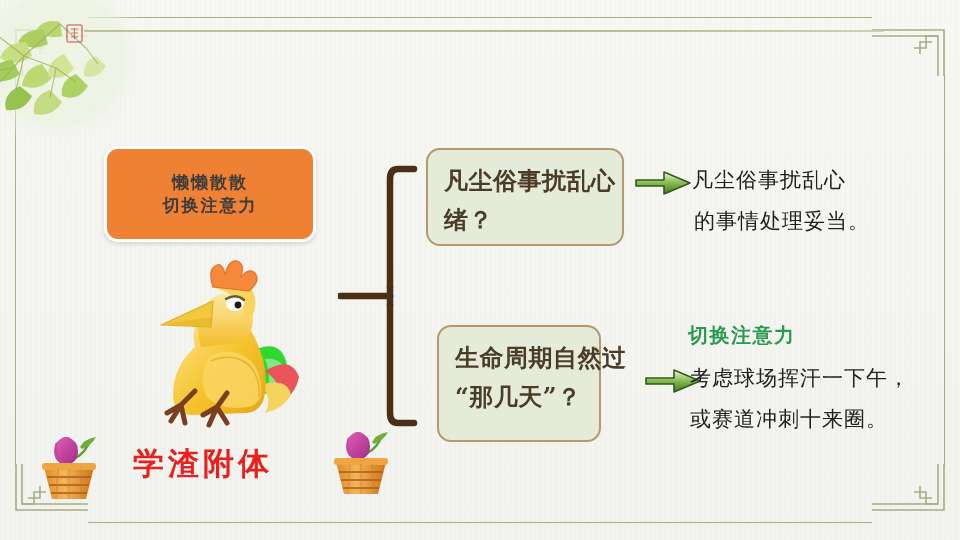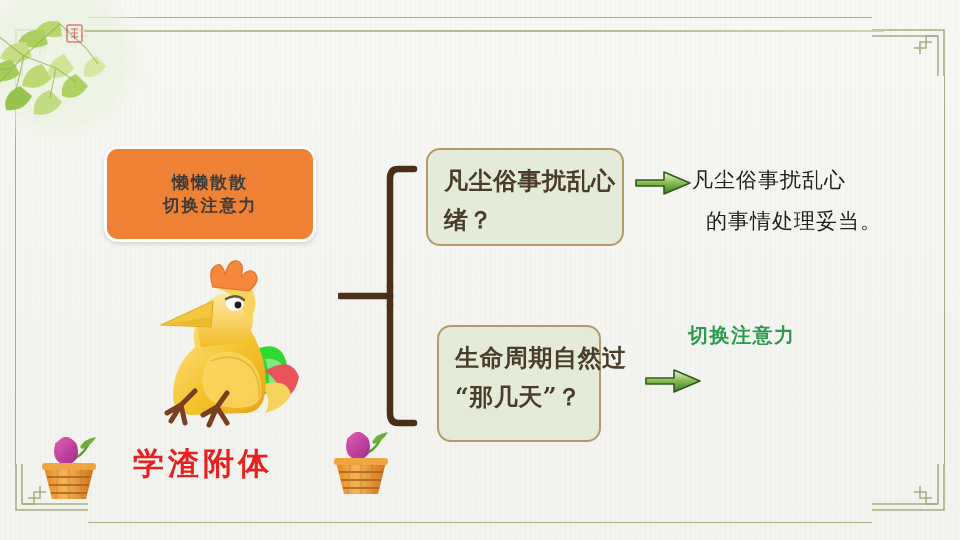--- a/index.html
+++ b/index.html
@@ -147,21 +147,21 @@
     font-family: "DejaVu Serif", "Liberation Serif", serif;
     font-size: 21px;
     color: #20201e;
     line-height: 1.95;
     letter-spacing: 1px;
     font-weight: 500;
   }
   #answer-1 { left: 692px; top: 160px; width: 255px; }
   #answer-2 { left: 690px; top: 358px; width: 262px; }
   .answer .ln { display: block; white-space: nowrap; }
-  #answer-1 .ln.indent { margin-left: 14px; }
+  #answer-1 .ln.indent { margin-left: 2px; }
 
   .answer-heading {
     position: absolute;
     left: 688px;
     top: 322px;
     font-family: "DejaVu Serif", "Liberation Serif", serif;
     font-size: 20px;
     font-weight: 700;
     color: #2c9a4e;
     letter-spacing: 1.5px;
@@ -340,20 +340,24 @@
       <path d="M2 12 L30 12 L30 4 L56 15 L30 26 L30 18 L2 18 Z" fill="url(#ag2)" stroke="#2f5c18" stroke-width="1.6" stroke-linejoin="round"></path>
     </svg>
   </div>
 
   <div class="answer" id="answer-1">
     <span class="ln">凡尘俗事扰乱心</span>
     <span class="ln indent">的事情处理妥当。</span>
   </div>
 
   <div class="answer-heading">切换注意力</div>
+  <div class="answer" id="answer-2">
+    <span class="ln">考虑球场挥汗一下午，</span>
+    <span class="ln">或赛道冲刺十来圈。</span>
+  </div>
 
   <div class="rooster">
     <svg viewBox="0 0 170 175">
       <defs>
         <linearGradient id="body" x1="0" y1="0" x2="1" y2="1">
           <stop offset="0%" stop-color="#fde79a"></stop>
           <stop offset="55%" stop-color="#f5c32c"></stop>
           <stop offset="100%" stop-color="#e8a417"></stop>
         </linearGradient>
         <linearGradient id="headg" x1="0" y1="0" x2="0" y2="1">

